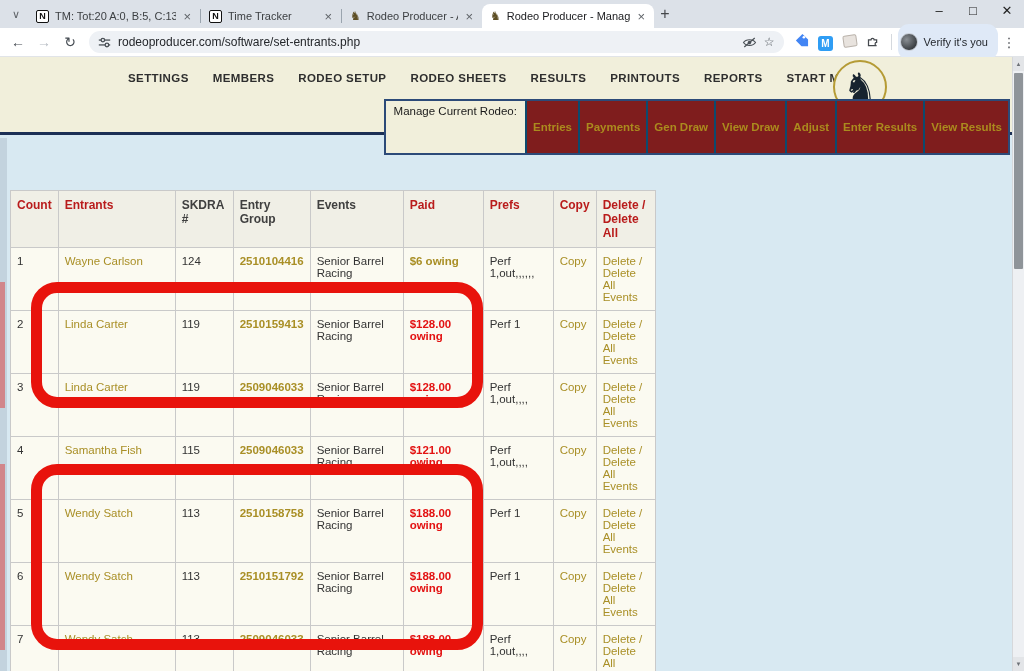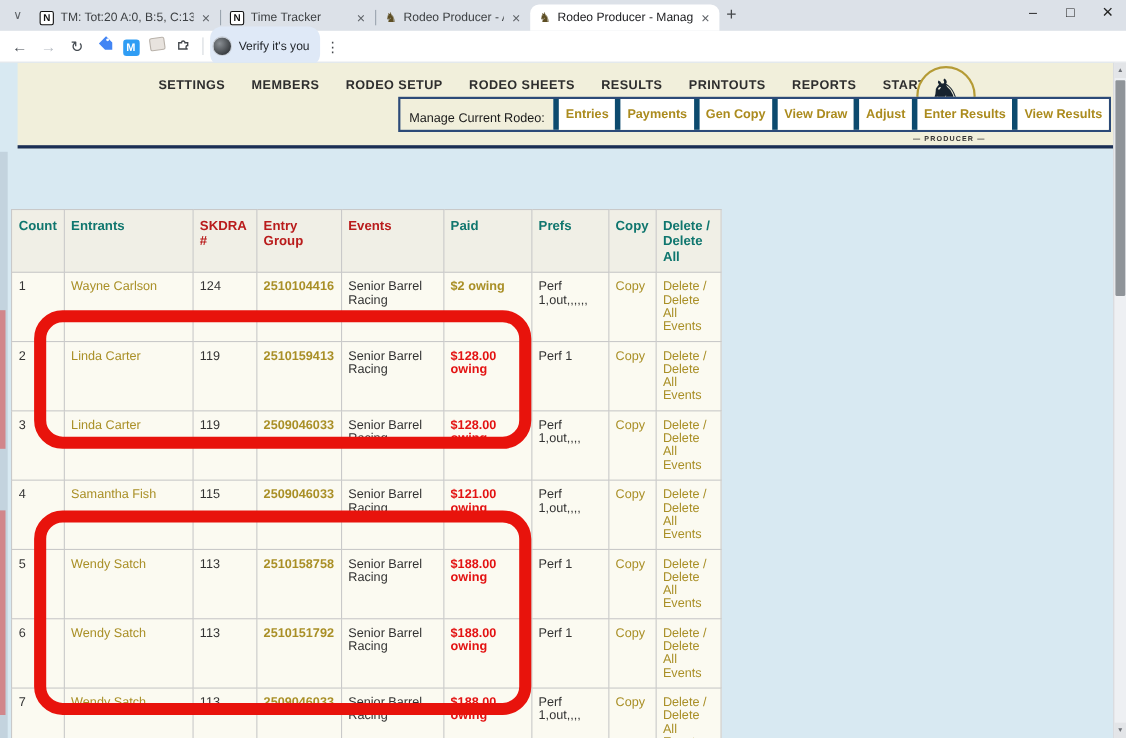--- a/index.html
+++ b/index.html
@@ -78,61 +78,61 @@
   }
   .profile-chip .label { font-size:11px; color:#1f2328; white-space:nowrap; }
   .kebab { width:18px; text-align:center; color:#43474c; font-size:13px; cursor:pointer; }
 
   
   .site {
     position:absolute; top:57px; left:0; width:1012px; height:614px;
     background:#d8e9f2; overflow:hidden;
   }
   .site-header {
-    position:absolute; top:0; left:16px; right:0; height:78px;
+    position:absolute; top:0; left:0; right:0; height:78px;
     background:#f1efdb; border-bottom:3px solid #1b2f55; z-index:1;
   }
   .nav {
     position:absolute; top:15px; left:128px; display:flex; gap:24px;
     font-weight:bold; font-size:11.5px; color:#2e2e2e; letter-spacing:0.4px;
   }
   .nav span { cursor:pointer; white-space:nowrap; }
   .logo { position:absolute; top:3px; left:830px; width:60px; text-align:center; z-index:2; }
   .logo-circle {
     width:54px; height:54px; border-radius:50%; background:#f1efdb;
     border:2px solid #b59b35; margin:0 auto;
     display:flex; align-items:center; justify-content:center;
   }
   .logo-horse { font-size:38px; line-height:1; color:#17232f; }
   .logo-sub { margin-top:9px; font-size:6.5px; font-weight:bold; letter-spacing:1px; color:#333; white-space:nowrap; }
   .manage {
-    position:absolute; top:31px; right:2px; display:flex; align-items:flex-end;
+    position:absolute; top:42px; right:2px; display:flex; align-items:flex-start;
     border:2px solid #2c4a78; background:#f1efdb; z-index:3;
   }
   .manage-label { font-size:11.5px; color:#1a1a1a; padding:4px 8px; white-space:nowrap; }
   .mbtn {
-    border-left:5px solid #0c4a6e; padding:8px 6px; font-weight:bold;
-    font-size:11.5px; color:#ab8b1e; white-space:nowrap; cursor:pointer; background:#ffffff;
+    border-left:2px solid #0c4a6e; padding:20px 6px; font-weight:bold;
+    font-size:11.5px; color:#ab8b1e; white-space:nowrap; cursor:pointer; background:#7f1d1d;
   }
 
   .content { position:absolute; top:81px; left:0; right:0; bottom:0; }
   .edge { position:absolute; left:0; top:81px; bottom:0; width:7px; background:#c3d3de; z-index:4; }
   .info { font-size:10.5px; color:#1a1a1a; padding:7px 10px 0 9px; }
   .page-heading {
     font-family:"DejaVu Serif", serif; font-weight:bold; font-size:15px;
     color:#101010; margin:10px 0 0 9px;
   }
 
   table.entrants { border-collapse:collapse; background:#fbfaf1; position:absolute; top:52px; left:10px; }
   .entrants th, .entrants td {
     border:1px solid #c9c9c9; vertical-align:top; text-align:left;
     padding:7px 6px; font-size:11.5px; color:#333;
   }
-  .entrants th { background:#f0efe6; color:#0f766e; font-size:12px; height:45px; }
-  .entrants th.gold { color:#b91c1c; }
+  .entrants th { background:#f0efe6; color:#b91c1c; font-size:12px; height:45px; }
+  .entrants th.gold { color:#404040; }
   .entrants td { height:59px; background:#fbfaf1; }
   .t-link { color:#a98f26; font-weight:normal; cursor:pointer; }
   .t-entry { color:#a98f26; font-weight:bold; cursor:pointer; }
   .t-paid-gold { color:#a98f26; font-weight:bold; }
   .t-paid-red { color:#e31212; font-weight:bold; }
   .t-prefs { font-size:11px; color:#333; }
 
   
   .rect {
     position:absolute; border:11px solid #e8130c; border-radius:26px;
@@ -190,20 +190,37 @@
       <span>–</span>
       <span>□</span>
       <span>✕</span>
     </div>
   </div>
 
   <div class="toolbar">
     <div class="tbtn">←</div>
     <div class="tbtn disabled">→</div>
     <div class="tbtn">↻</div>
+    <div class="omnibox">
+      <svg width="13" height="13" viewBox="0 0 16 16">
+        <g stroke="#4b5157" stroke-width="1.6" fill="none">
+          <line x1="1" y1="5" x2="15" y2="5"></line>
+            <circle cx="6" cy="5" r="2.2" fill="#eef1f5"></circle>
+          <line x1="1" y1="11" x2="15" y2="11"></line>
+            <circle cx="11" cy="11" r="2.2" fill="#eef1f5"></circle>
+        </g>
+      </svg>
+      <span class="url">rodeoproducer.com/software/set-entrants.php</span>
+      <svg width="15" height="13" viewBox="0 0 20 16">
+        <path d="M2 8 C5 3 15 3 18 8 C15 13 5 13 2 8 Z" fill="none" stroke="#4b5157" stroke-width="1.5"></path>
+        <circle cx="10" cy="8" r="2.4" fill="#4b5157"></circle>
+        <line x1="3" y1="14" x2="17" y2="2" stroke="#4b5157" stroke-width="1.6"></line>
+      </svg>
+      <span class="obx-icon">☆</span>
+    </div>
     <div class="ext">
       <svg width="15" height="15" viewBox="0 0 16 16">
         <path d="M1 7 L7 1 L14 1 L14 8 L8 14 Z" fill="#4285f4" transform="rotate(90 8 8)"></path>
         <circle cx="10.5" cy="4.5" r="1.4" fill="#fff"></circle>
       </svg>
     </div>
     <div class="ext">
       <span class="ext-m">M</span>
     </div>
     <div class="ext"><span class="ext-doc"></span></div>
@@ -239,21 +256,21 @@
         <span class="logo-horse">♞</span>
       </div>
       <div class="logo-sub">— PRODUCER —</div>
     </div>
 
     <div class="manage">
       <span class="manage-label">Manage Current Rodeo:</span>
       <span id="manage-buttons" style="display:flex;">
           <span class="mbtn">Entries</span>
           <span class="mbtn">Payments</span>
-          <span class="mbtn">Gen Copy</span>
+          <span class="mbtn">Gen Draw</span>
           <span class="mbtn">View Draw</span>
           <span class="mbtn">Adjust</span>
           <span class="mbtn">Enter Results</span>
           <span class="mbtn">View Results</span>
         </span>
     </div>
 
     <div class="content">
       <table class="entrants">
         <colgroup id="cols">
@@ -280,21 +297,21 @@
               <th>Delete / Delete All</th>
             </tr>
           </thead>
         <tbody id="tbody">
             <tr>
               <td>1</td>
               <td><span class="t-link">Wayne Carlson</span></td>
               <td>124</td>
               <td><span class="t-entry">2510104416</span></td>
               <td>Senior Barrel Racing</td>
-              <td><span class="t-paid-gold">$2 owing</span></td>
+              <td><span class="t-paid-gold">$6 owing</span></td>
               <td class="t-prefs">Perf 1,out,,,,,,</td>
               <td><span class="t-link">Copy</span></td>
               <td><span class="t-link">Delete / Delete All Events</span></td>
             </tr>
             <tr>
               <td>2</td>
               <td><span class="t-link">Linda Carter</span></td>
               <td>119</td>
               <td><span class="t-entry">2510159413</span></td>
               <td>Senior Barrel Racing</td>

